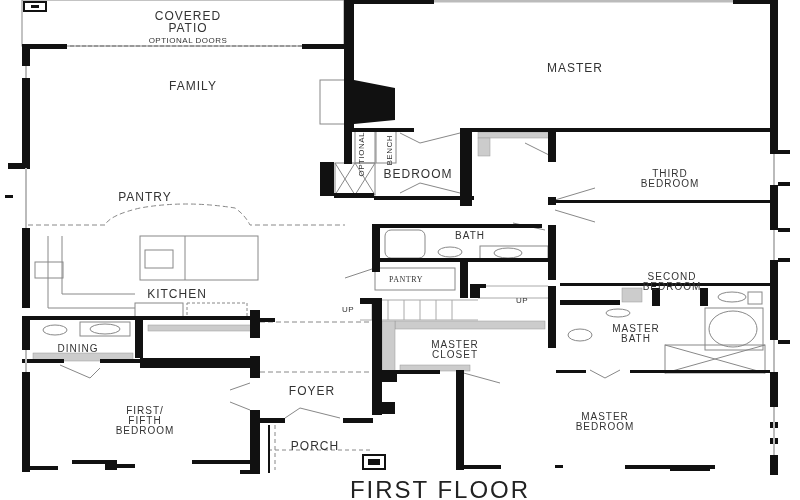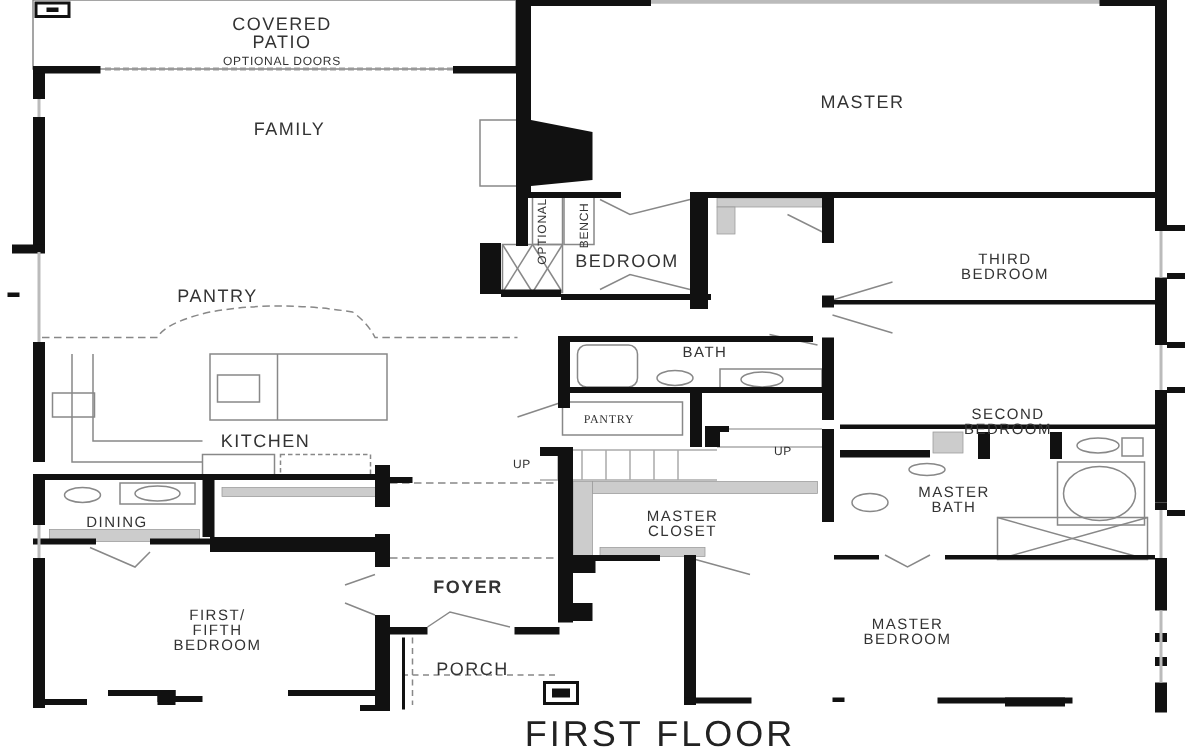--- a/index.html
+++ b/index.html
@@ -221,21 +221,21 @@
 <div class="lbl md" style="left:188px; top:10px;">COVERED
 PATIO</div>
 <div class="lbl xs" style="left:188px; top:37px;">OPTIONAL DOORS</div>
 <div class="lbl md" style="left:193px; top:80px;">FAMILY</div>
 <div class="lbl md" style="left:145px; top:191px;">PANTRY</div>
 <div class="lbl md" style="left:177px; top:288px;">KITCHEN</div>
 <div class="lbl sm" style="left:78px; top:344px;">DINING</div>
 <div class="lbl sm" style="left:145px; top:406px;">FIRST/
 FIFTH
 BEDROOM</div>
-<div class="lbl md" style="left:312px; top:385px;font-weight:bold;">FOYER</div>
+<div class="lbl md" style="left:312px; top:385px;">FOYER</div>
 <div class="lbl md" style="left:315px; top:440px;text-align:right;">PORCH</div>
 <div class="lbl md" style="left:575px; top:62px;">MASTER</div>
 <div class="lbl md" style="left:418px; top:168px;">BEDROOM</div>
 <div class="lbl sm" style="left:670px; top:169px;">THIRD
 BEDROOM</div>
 <div class="lbl sm" style="left:672px; top:236px;margin-top:36px;">SECOND
 BEDROOM</div>
 <div class="lbl sm" style="left:470px; top:231px;">BATH</div>
 <div class="lbl xs" style="left:406px; top:276px;font-family:Liberation Serif, serif;">PANTRY</div>
 <div class="lbl sm" style="left:455px; top:340px;">MASTER

